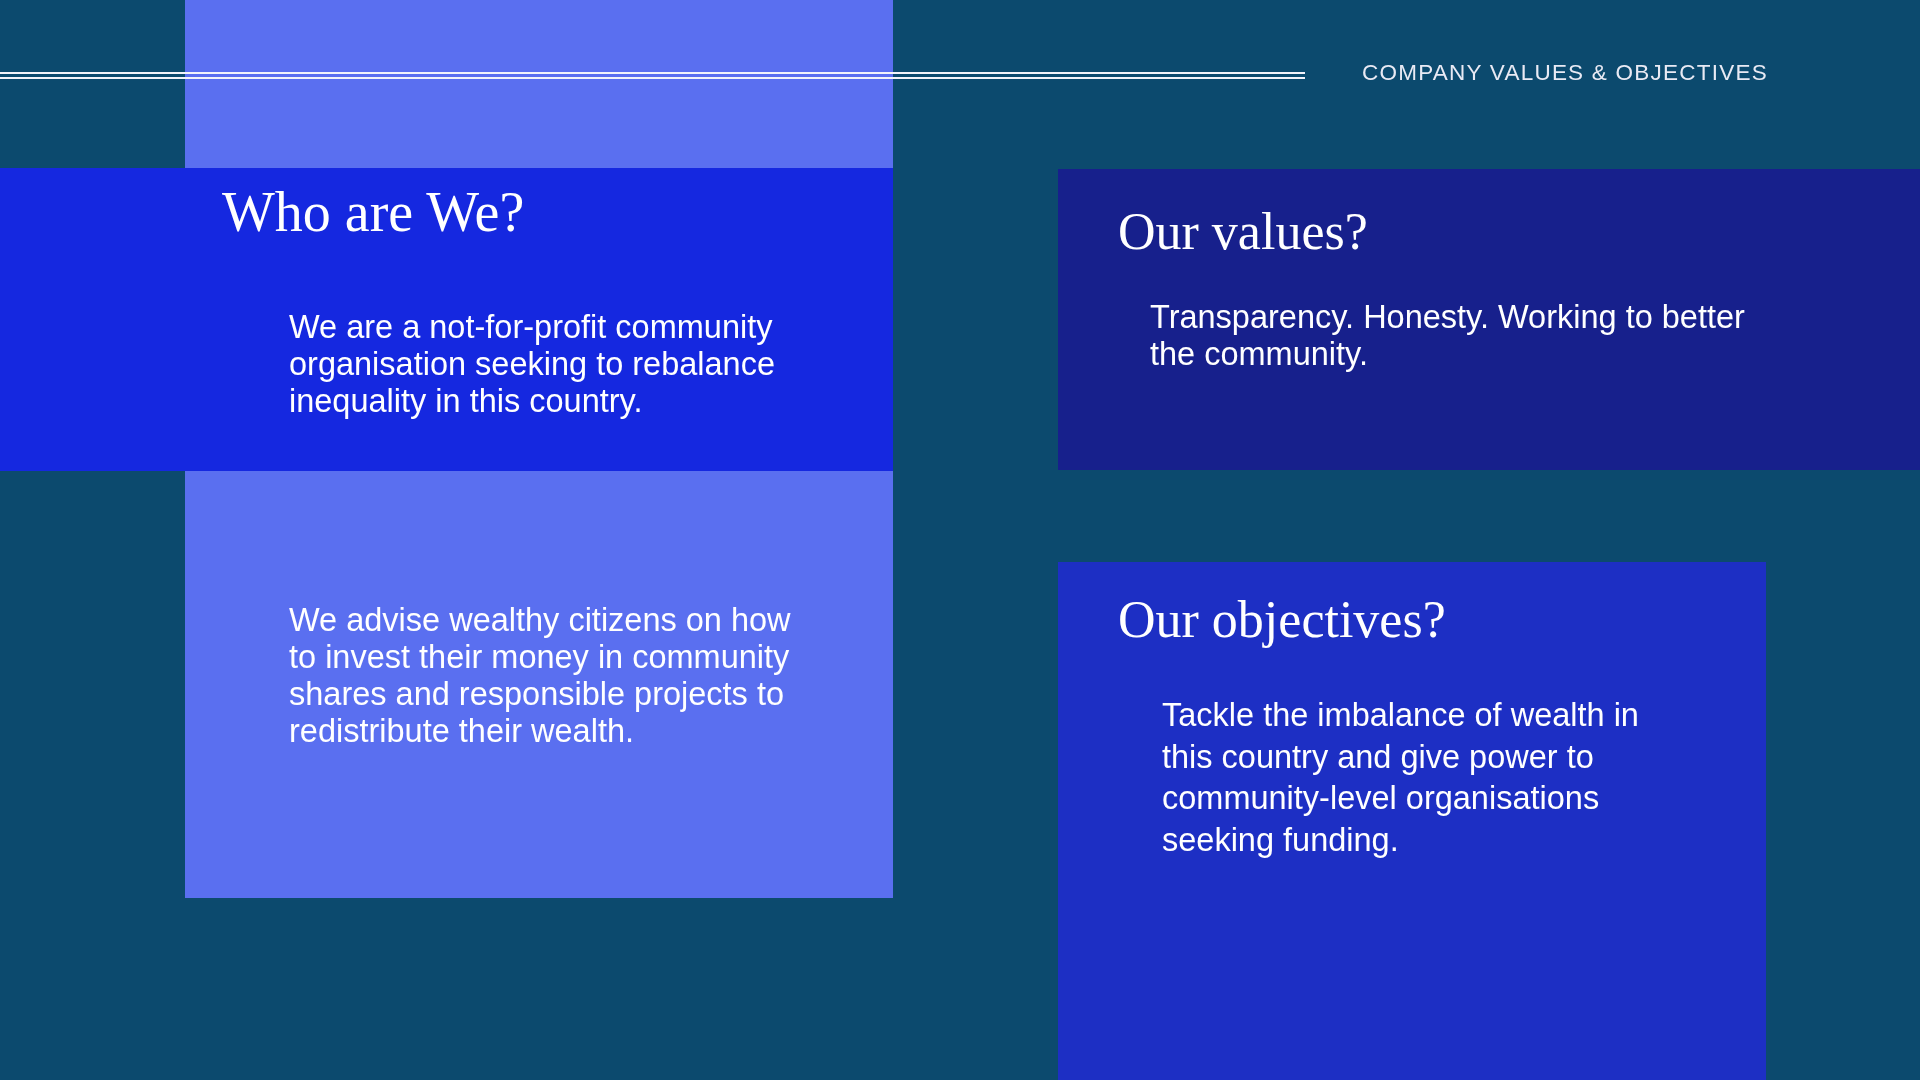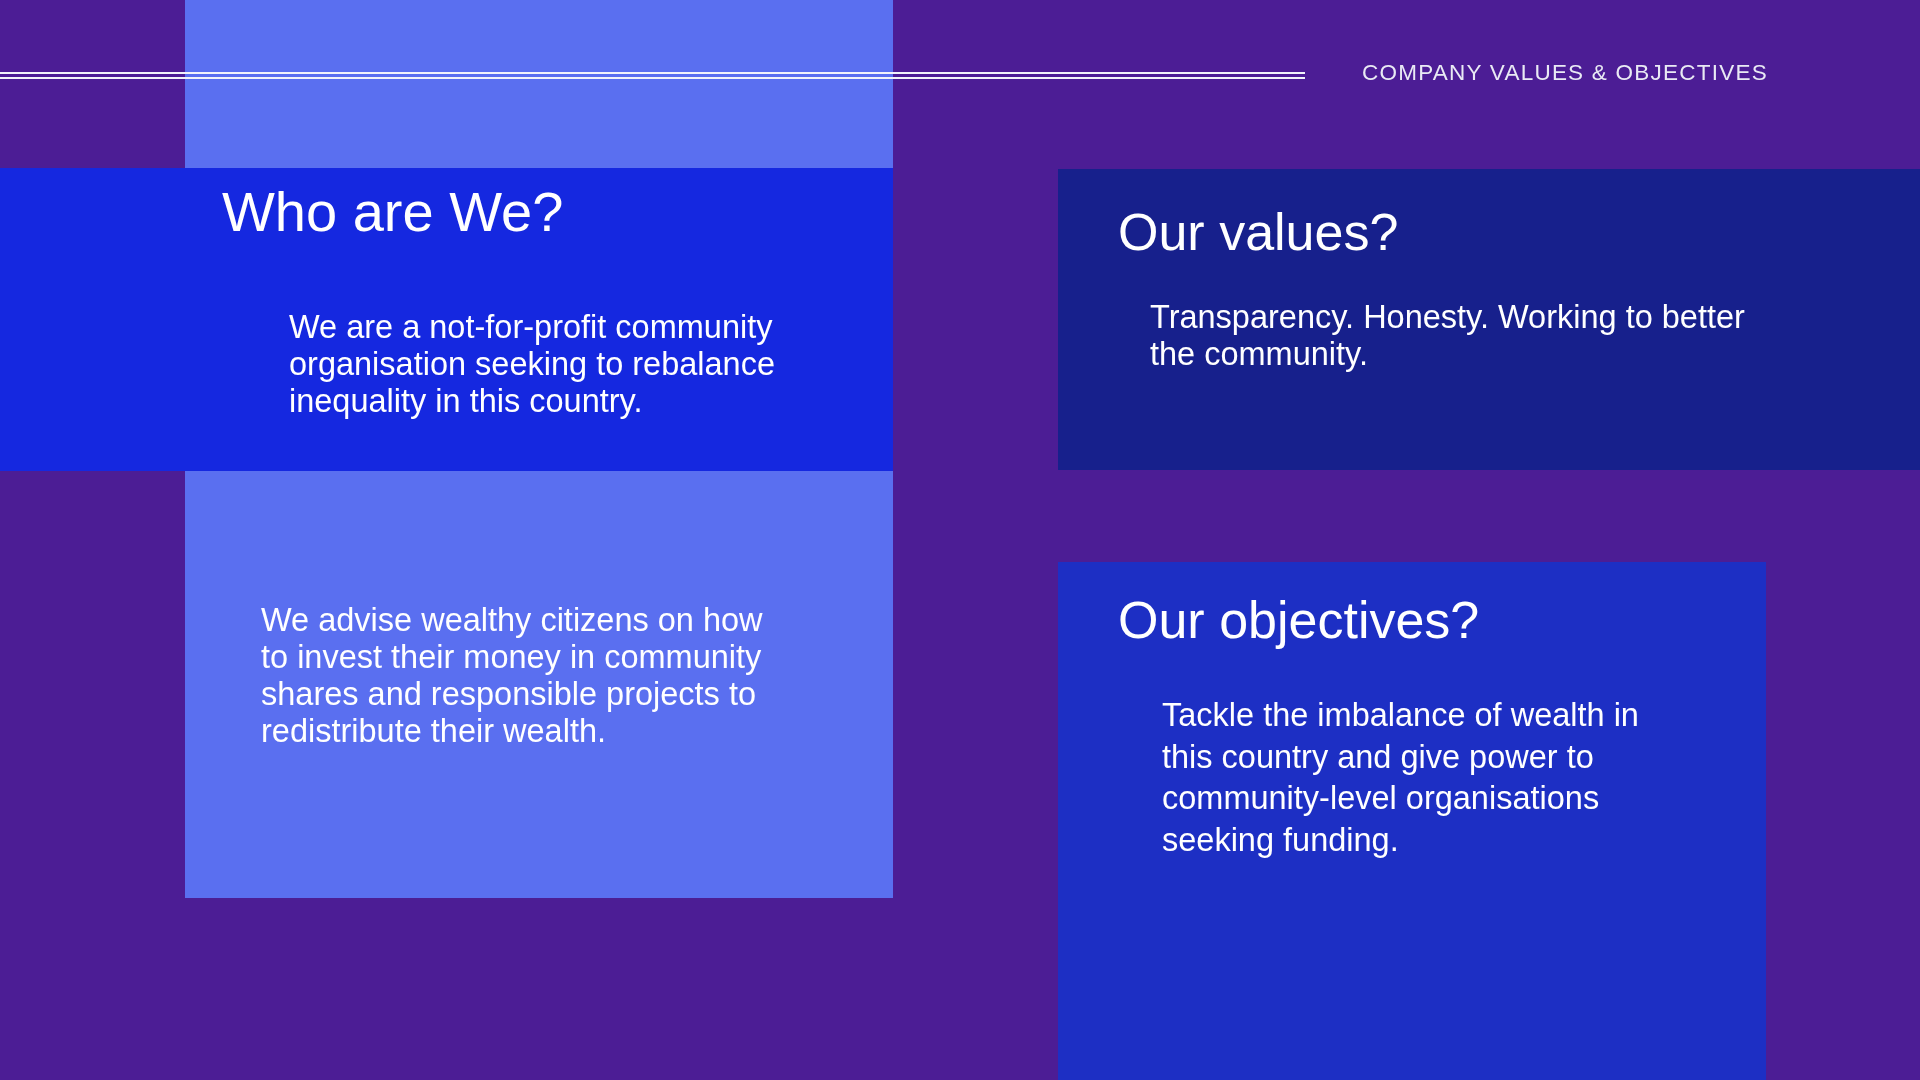--- a/index.html
+++ b/index.html
@@ -5,21 +5,21 @@
   html, body {
     margin: 0;
     padding: 0;
     background: #030a5e;
   }
   #slide {
     position: relative;
     width: 1920px;
     height: 1080px;
     overflow: hidden;
-    background: #4c1d95;
+    background: #0c4a6e;
     font-family: "Liberation Sans", sans-serif;
   }
 
   
   .block { position: absolute; }
 
   #block-periwinkle-top {
     left: 185px; top: 0; width: 708px; height: 170px;
     background: #5a6ff0;
   }
@@ -58,21 +58,21 @@
     font-size: 22.5px;
     letter-spacing: 0.055em;
     white-space: nowrap;
     font-weight: 400;
   }
 
   
   .group { position: absolute; }
 
   .heading {
-    font-family: Liberation Sans, sans-serif;
+    font-family: Liberation Serif, serif;
     font-weight: 400;
     color: #ffffff;
     line-height: 1.04;
     margin: 0;
     white-space: nowrap;
   }
   .body {
     font-family: "Liberation Sans Narrow", "Liberation Sans", sans-serif;
     font-stretch: condensed;
     color: #ffffff;
@@ -90,21 +90,21 @@
     margin-left: 67px;
     width: 560px;
   }
 
   
   #group-what { left: 222px; top: 550px; width: 640px; }
   #group-what .heading { font-size: 56px; }
   #group-what .body {
     font-size: 32.5px;
     margin-top: 52px;
-    margin-left: 39px;
+    margin-left: 67px;
     width: 530px;
   }
 
   
   #group-values { left: 1118px; top: 205px; width: 700px; }
   #group-values .heading { font-size: 52px; }
   #group-values .body {
     font-size: 32.5px;
     margin-top: 40px;
     margin-left: 32px;

